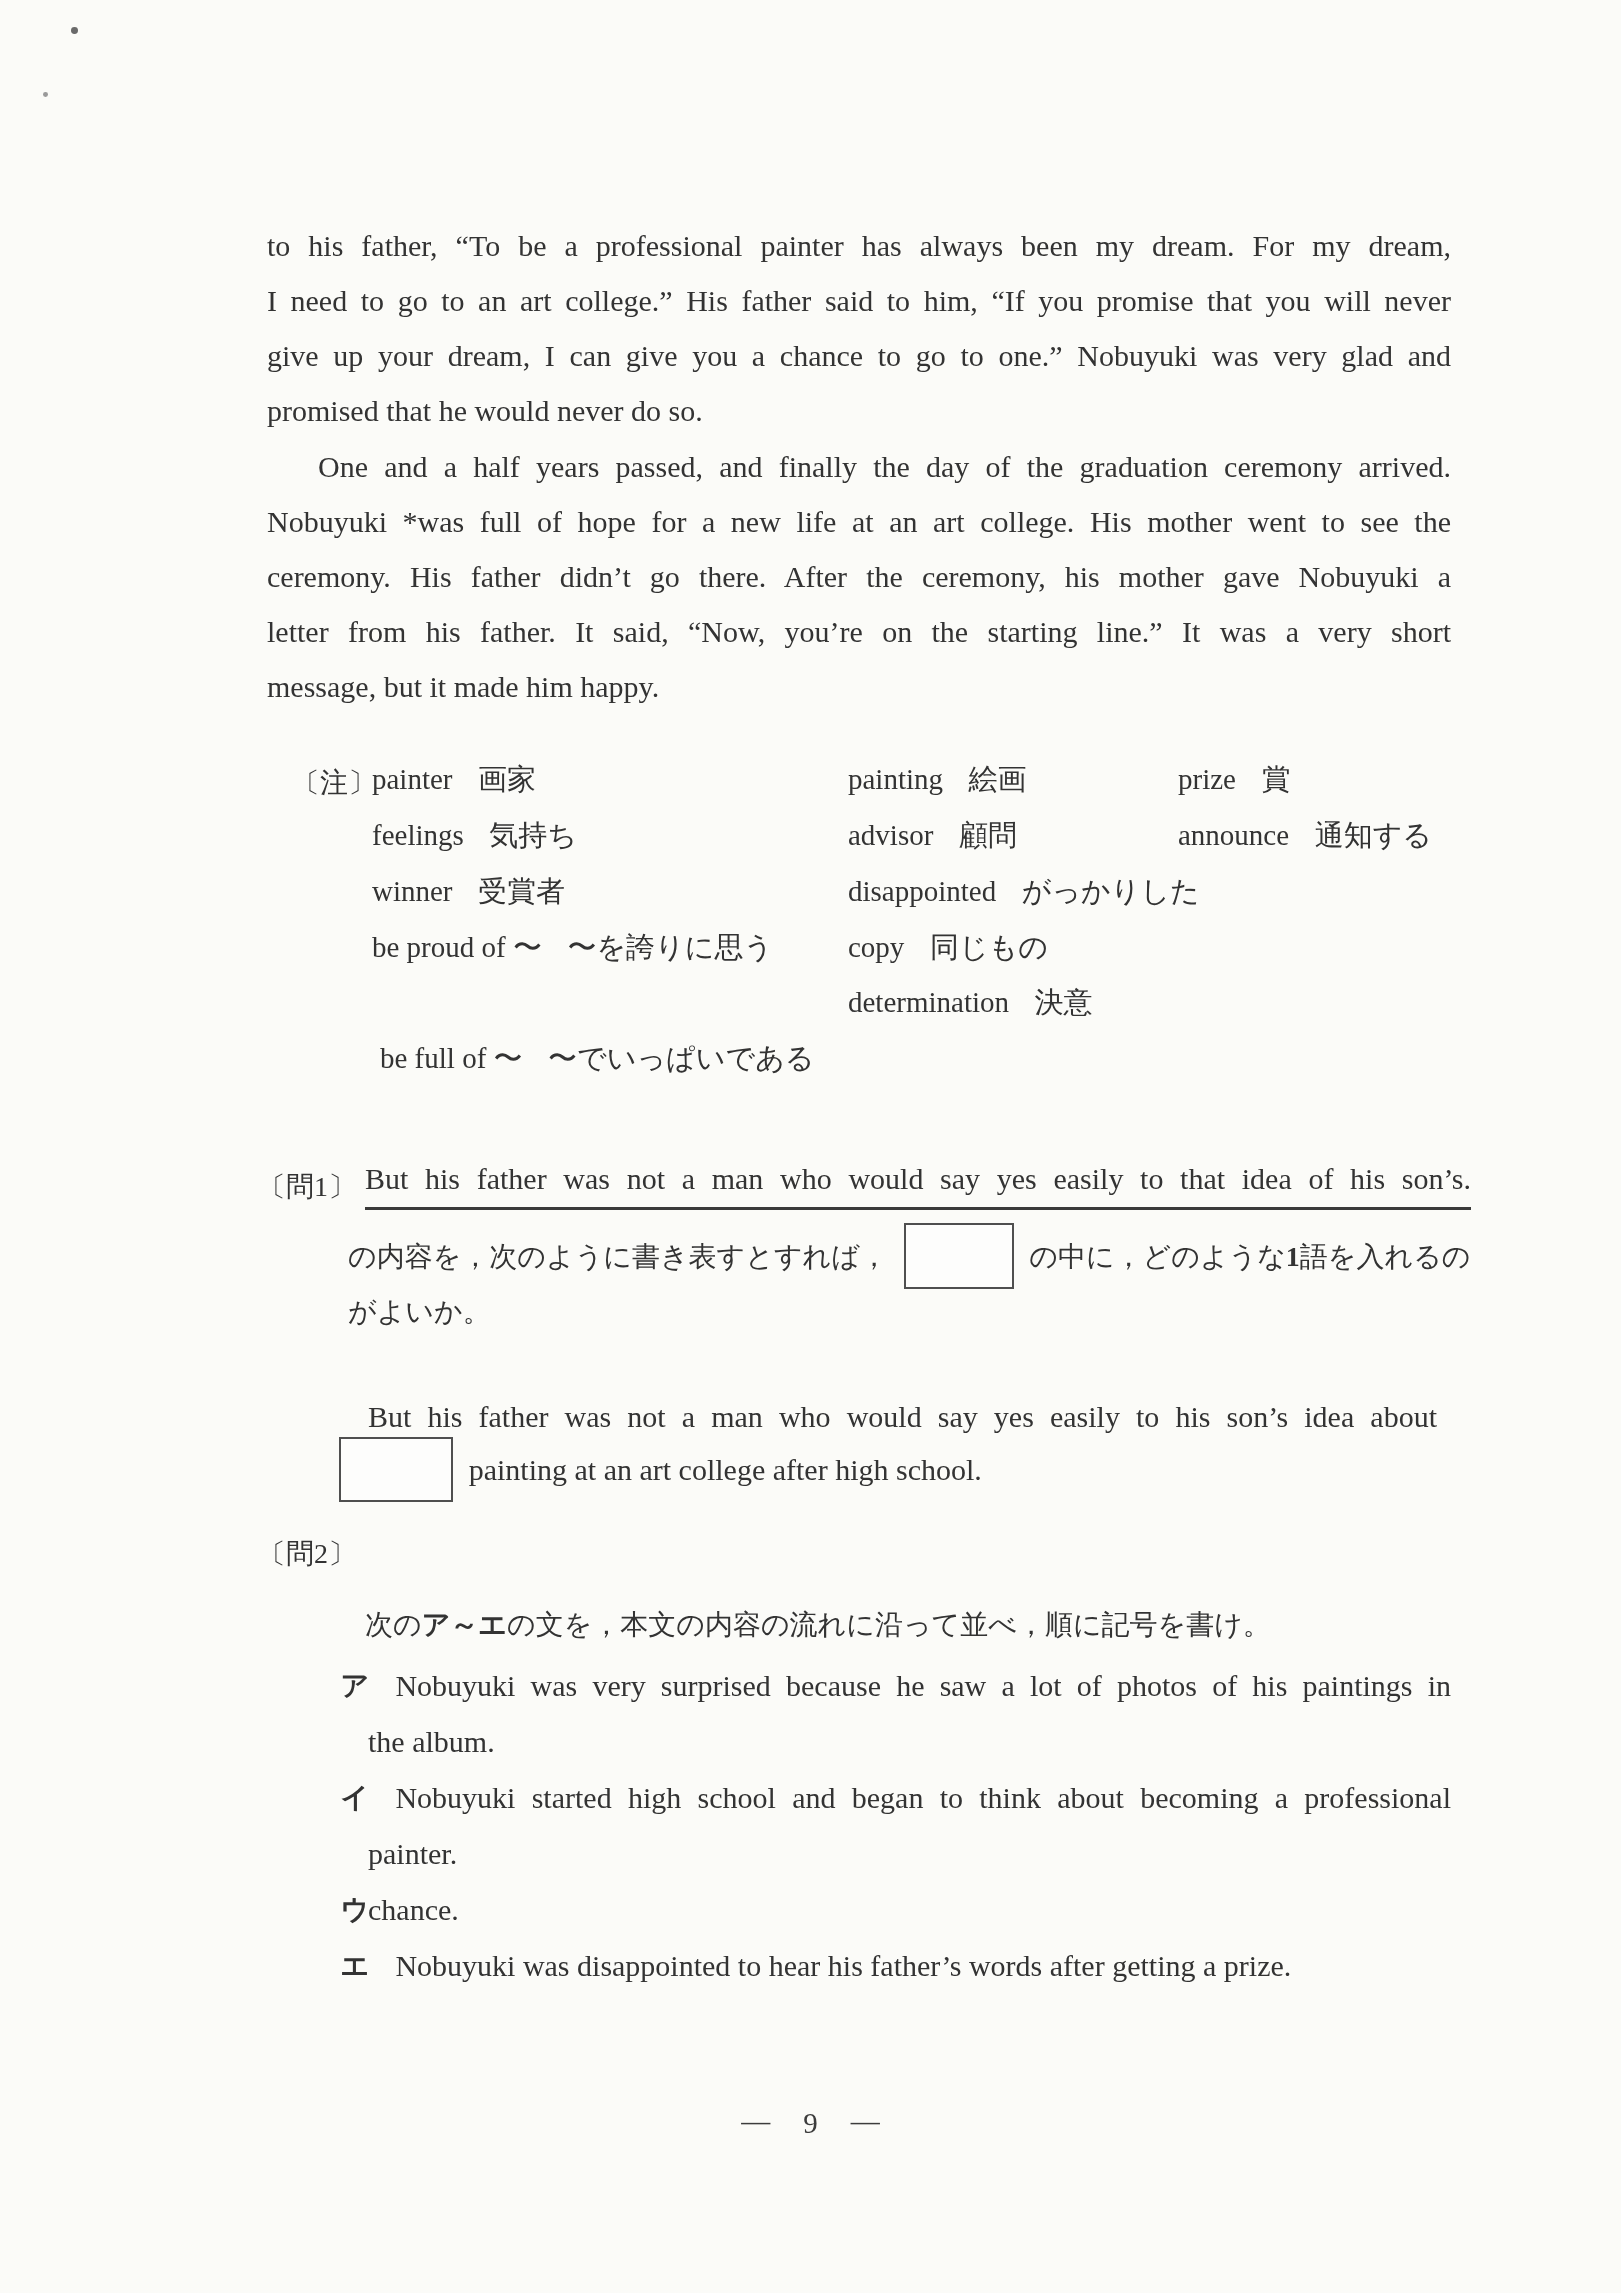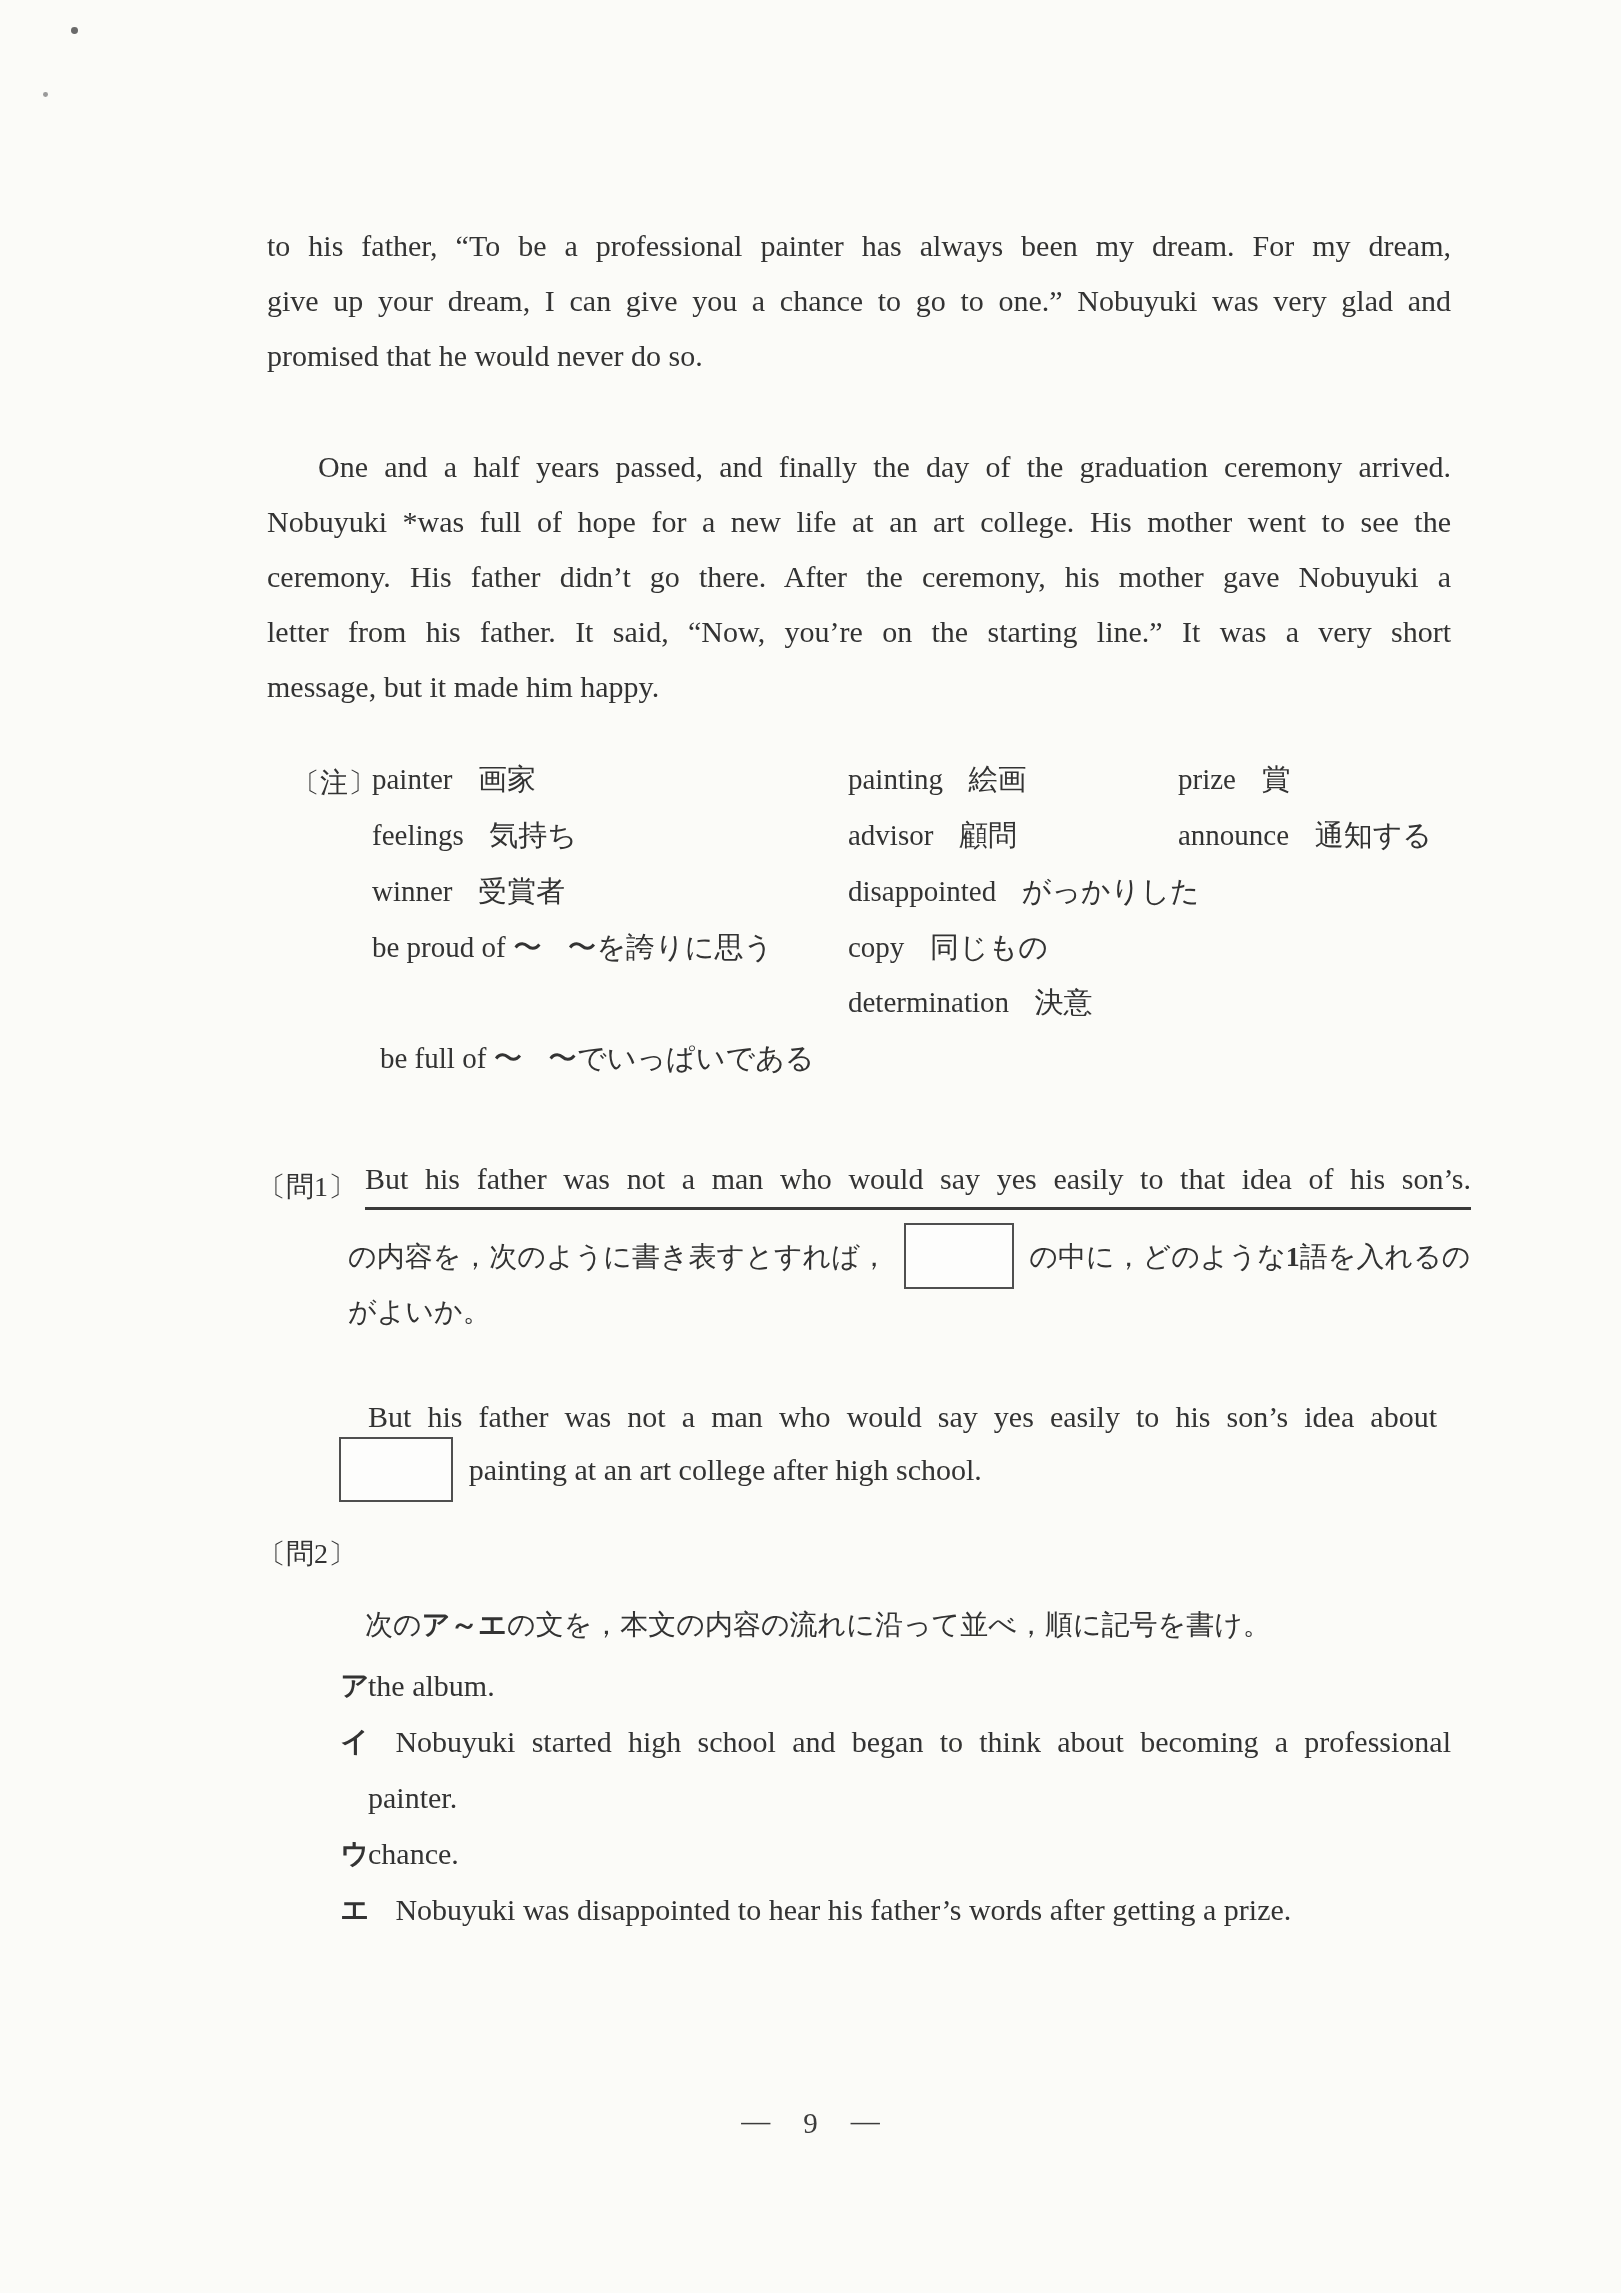--- a/index.html
+++ b/index.html
@@ -49,20 +49,21 @@
 </head>
 <body>
 
 <div class="page">
 
   <div class="speck" style="left:71px;top:27.4px;width:6.9px;height:6.9px;background:#6a6a6a;"></div>
   <div class="speck" style="left:43px;top:92px;width:4.9px;height:4.9px;background:#9a9a9a;"></div>
 
   <div id="para1" class="abs para" style="left:267px;top:218px;">
       <div class="eline jline">to his father, “To be a professional painter has always been my dream.  For my dream,</div>
+      <div class="eline jline">I need to go to an art college.”  His father said to him, “If you promise that you will never</div>
       <div class="eline jline">give up your dream, I can give you a chance to go to one.”  Nobuyuki was very glad and</div>
       <div class="eline">promised that he would never do so.</div>
     </div>
 
   <div id="para2" class="abs para" style="left:267px;top:439px;">
       <div class="eline jline indent-first">One and a half years passed, and finally the day of the graduation ceremony arrived.</div>
       <div class="eline jline">Nobuyuki *was full of hope for a new life at an art college.  His mother went to see the</div>
       <div class="eline jline">ceremony.  His father didn’t go there.  After the ceremony, his mother gave Nobuyuki a</div>
       <div class="eline jline">letter from his father.  It said, “Now, you’re on the starting line.”  It was a very short</div>
       <div class="eline">message, but it made him happy.</div>
@@ -99,20 +100,21 @@
     <span class="blank-box b2"></span>
     <span style="font-size:30px;">painting at an art college after high school.</span>
   </div>
 
   <div class="abs q-label" style="left:258px;top:1535px;">〔問2〕</div>
   <div class="abs jp" style="left:365px;top:1605px;"><span>次の</span><span class="kana" style="font-size:28px;">ア～エ</span><span>の文を，本文の内容の流れに沿って並べ，順に記号を書け。</span></div>
 
   <div id="options" class="abs options" style="left:368px;top:1658px;">
       <div class="option">
         <span class="opt-label kana">ア</span>
+        <div class="opt-line first jline">Nobuyuki was very surprised because he saw a lot of photos of his paintings in</div>
         <div class="opt-line">the album.</div>
       </div>
       <div class="option">
         <span class="opt-label kana">イ</span>
         <div class="opt-line first jline">Nobuyuki started high school and began to think about becoming a professional</div>
         <div class="opt-line">painter.</div>
       </div>
       <div class="option">
         <span class="opt-label kana">ウ</span>
         <div class="opt-line">chance.</div>

